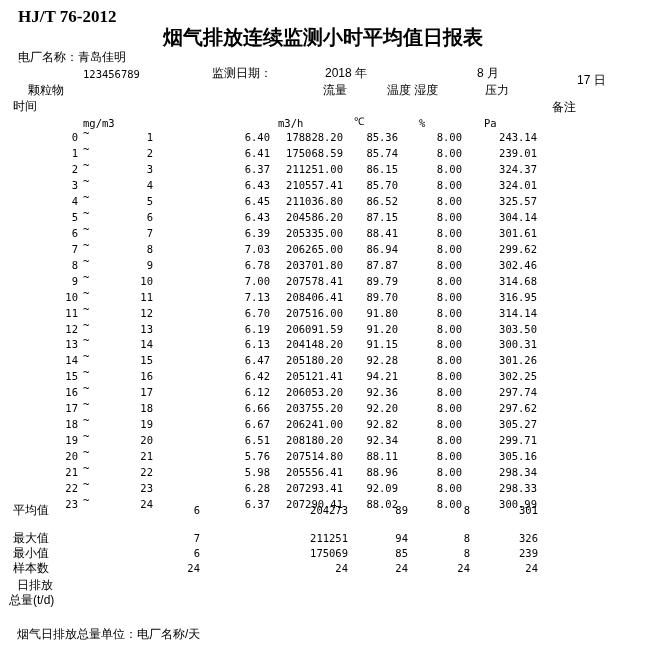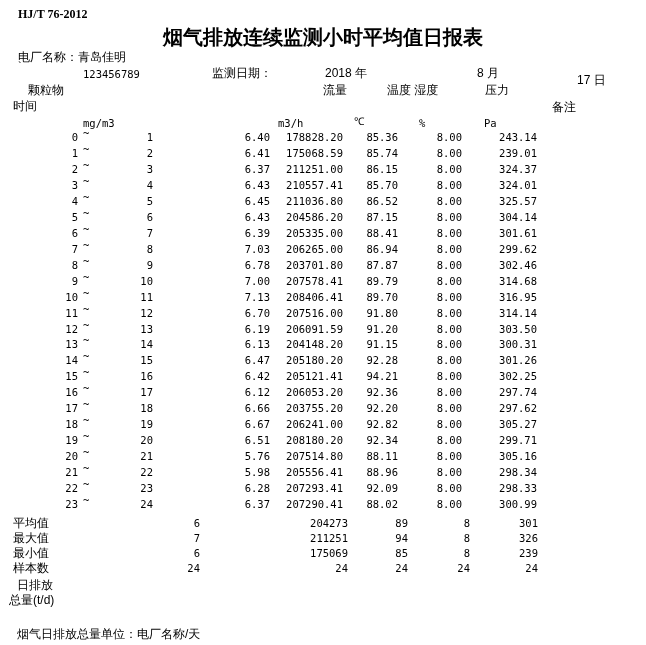--- a/index.html
+++ b/index.html
@@ -4,21 +4,21 @@
 <style>
   html,body { margin:0; padding:0; background:#ffffff; }
   .page {
     position:relative; width:646px; height:645px; background:#ffffff;
     color:#000; overflow:hidden;
     font-family:"Liberation Sans", sans-serif;
   }
   .abs { position:absolute; white-space:pre; }
   .cn  { font-size:12px; line-height:13px; }
   .num { font-family:"DejaVu Sans Mono", monospace; font-size:10.5px; line-height:13px; }
-  .std { left:18px; top:7px; font-family:"Liberation Serif", serif; font-weight:bold; font-size:12px;text-align:right; }
+  .std { left:18px; top:7px; font-family:"Liberation Serif", serif; font-weight:bold; font-size:17px;text-align:right; }
   .title { left:0; right:0; top:24px; text-align:center; font-weight:bold; font-size:20px; }
   .h-plant  { left:18px;  top:51px; }
   .h-tick   { left:18px;  top:60px; font-size:11px; }
   .h-code   { left:83px;  top:68px;text-align:right; }
   .h-datelb { left:212px; top:67px; }
   .h-year   { left:325px; top:67px; }
   .h-month  { left:477px; top:67px; }
   .h-day    { left:577px; top:74px; }
   .h-pm     { left:28px;  top:84px; }
   .h-flow   { left:323px; top:84px; }
@@ -317,21 +317,21 @@
     <span class="cell num c-tilde">~</span>
     <span class="cell num c-end">24</span>
     <span class="cell num c-pm">6.37</span>
     <span class="cell num c-flow">207290.41</span>
     <span class="cell num c-temp">88.02</span>
     <span class="cell num c-hum">8.00</span>
     <span class="cell num c-press">300.99</span>
   </div>
     </div>
   <div class="rows">
-      <div class="row" style="top: 517px; text-decoration: underline;">
+      <div class="row" style="top: 504px; text-decoration: underline;">
     <span class="cell cn s-label">平均值</span>
     <span class="cell num s-pm">6</span>
     <span class="cell num s-flow">204273</span>
     <span class="cell num s-temp">89</span>
     <span class="cell num s-hum">8</span>
     <span class="cell num s-press">301</span>
   </div>
       <div class="row" style="top: 532px;">
     <span class="cell cn s-label">最大值</span>
     <span class="cell num s-pm">7</span>

